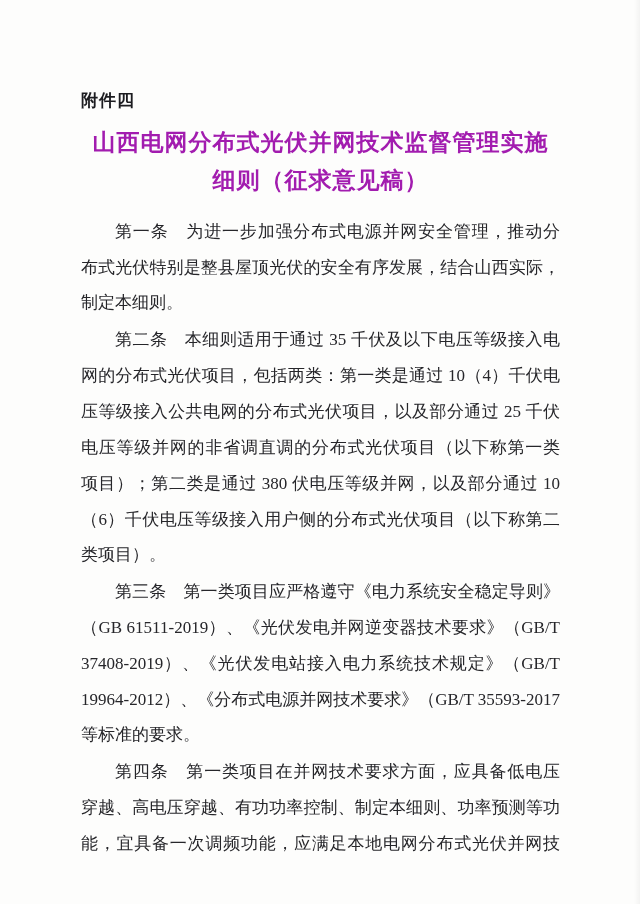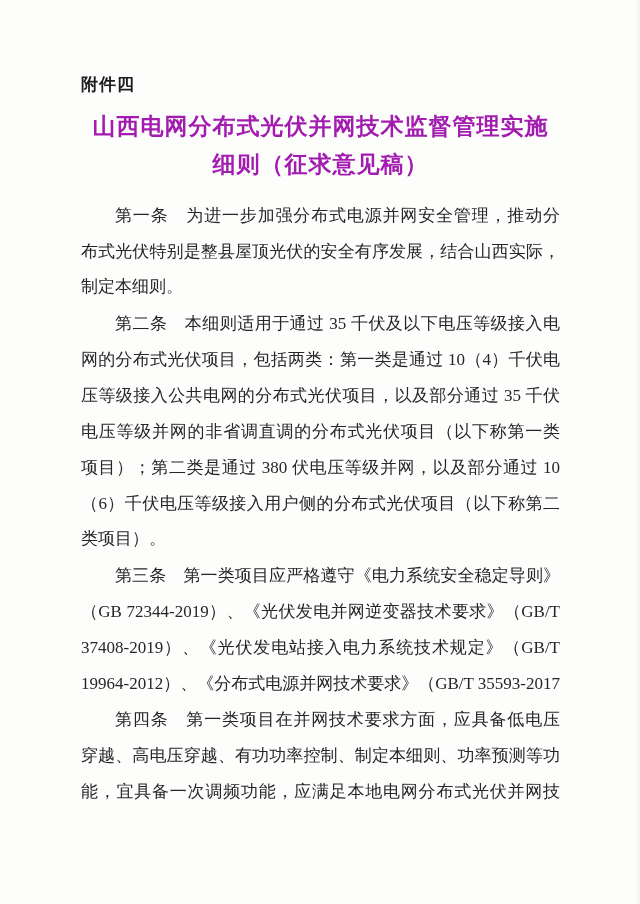--- a/index.html
+++ b/index.html
@@ -14,21 +14,21 @@
       margin: 0 auto;
       background: #fdfdfc;
       overflow: hidden;
       font-family: "Liberation Serif", "DejaVu Serif", serif;
       color: #26262a;
     }
     .content {
       position: absolute;
       left: 81px;
       right: 80px;
-      top: 74px;
+      top: 90px;
     }
     .attachment-label {
       font-size: 17px;
       font-weight: bold;
       line-height: 22px;
       color: #1c1c20;
       letter-spacing: 1px;
     }
     .doc-title {
       margin-top: 12px;
@@ -83,32 +83,33 @@
 
       <div class="para">
         <div class="line indent">第一条　为进一步加强分布式电源并网安全管理，推动分</div>
         <div class="line">布式光伏特别是整县屋顶光伏的安全有序发展，结合山西实际，</div>
         <div class="line last">制定本细则。</div>
       </div>
 
       <div class="para">
         <div class="line indent">第二条　本细则适用于通过 35 千伏及以下电压等级接入电</div>
         <div class="line">网的分布式光伏项目，包括两类：第一类是通过 10（4）千伏电</div>
-        <div class="line">压等级接入公共电网的分布式光伏项目，以及部分通过 35 千伏</div>
+        <div class="line">压等级接入公共电网的分布式光伏项目，以及部分通过 25 千伏</div>
         <div class="line">电压等级并网的非省调直调的分布式光伏项目（以下称第一类</div>
         <div class="line">项目）；第二类是通过 380 伏电压等级并网，以及部分通过 10</div>
         <div class="line">（6）千伏电压等级接入用户侧的分布式光伏项目（以下称第二</div>
         <div class="line last">类项目）。</div>
       </div>
 
       <div class="para">
         <div class="line indent">第三条　第一类项目应严格遵守《电力系统安全稳定导则》</div>
-        <div class="line">（GB 72344-2019）、《光伏发电并网逆变器技术要求》（GB/T</div>
+        <div class="line">（GB 61511-2019）、《光伏发电并网逆变器技术要求》（GB/T</div>
         <div class="line">37408-2019）、《光伏发电站接入电力系统技术规定》（GB/T</div>
         <div class="line">19964-2012）、《分布式电源并网技术要求》（GB/T 35593-2017）</div>
+        <div class="line last">等标准的要求。</div>
       </div>
 
       <div class="para">
         <div class="line indent">第四条　第一类项目在并网技术要求方面，应具备低电压</div>
         <div class="line">穿越、高电压穿越、有功功率控制、制定本细则、功率预测等功</div>
         <div class="line">能，宜具备一次调频功能，应满足本地电网分布式光伏并网技</div>
       </div>
 
     </div>
   </div>

